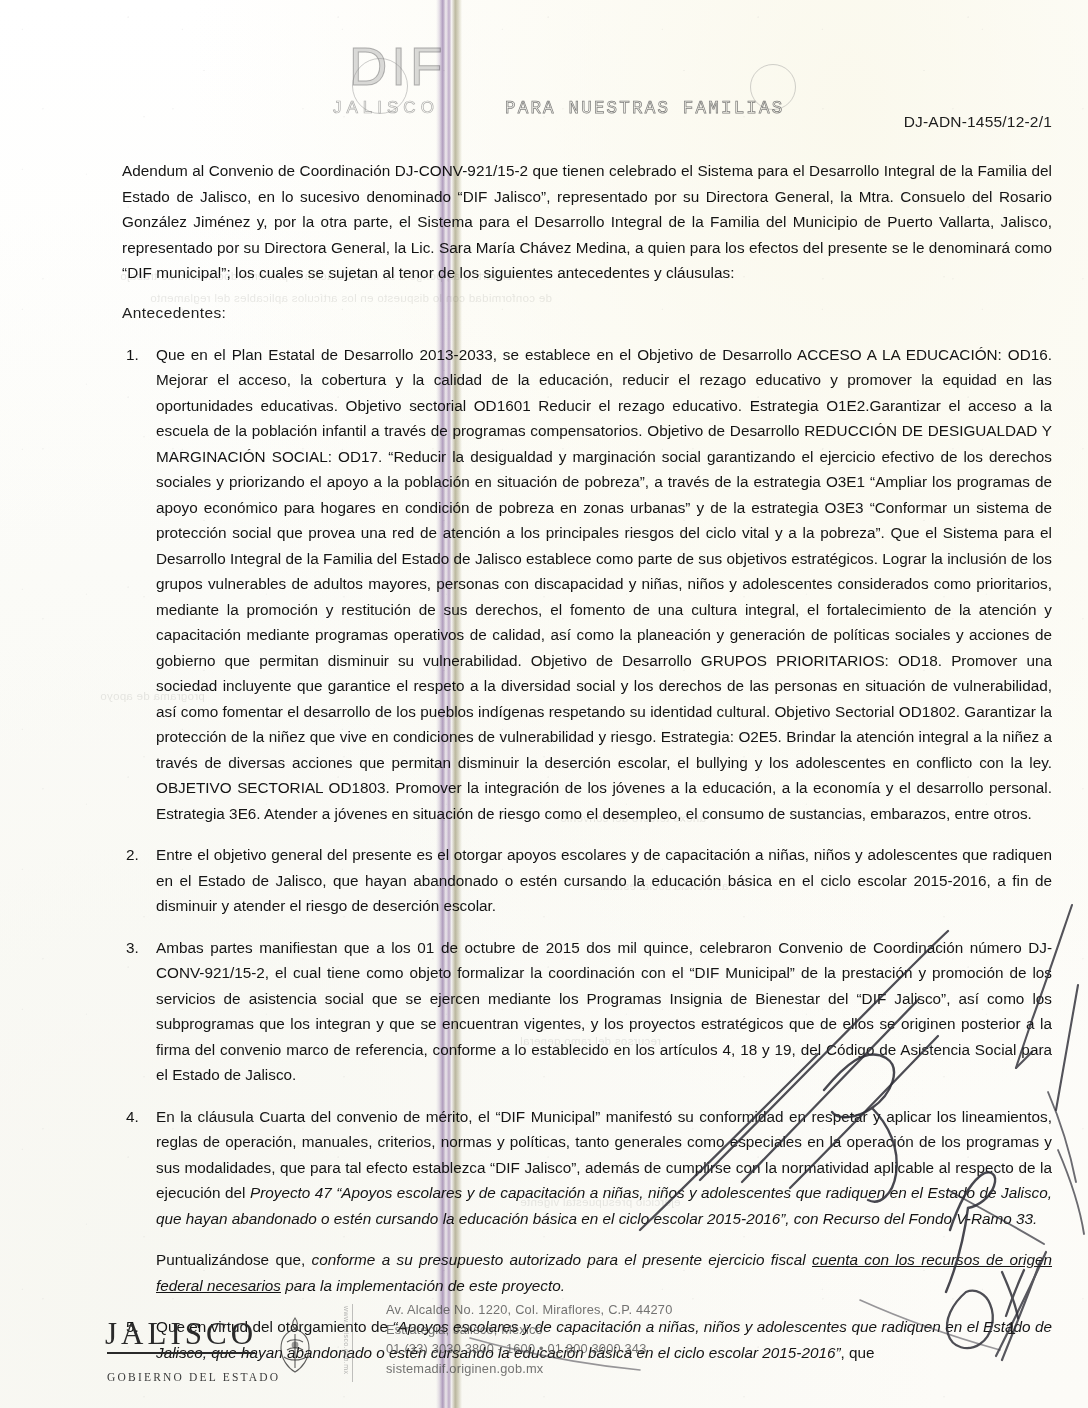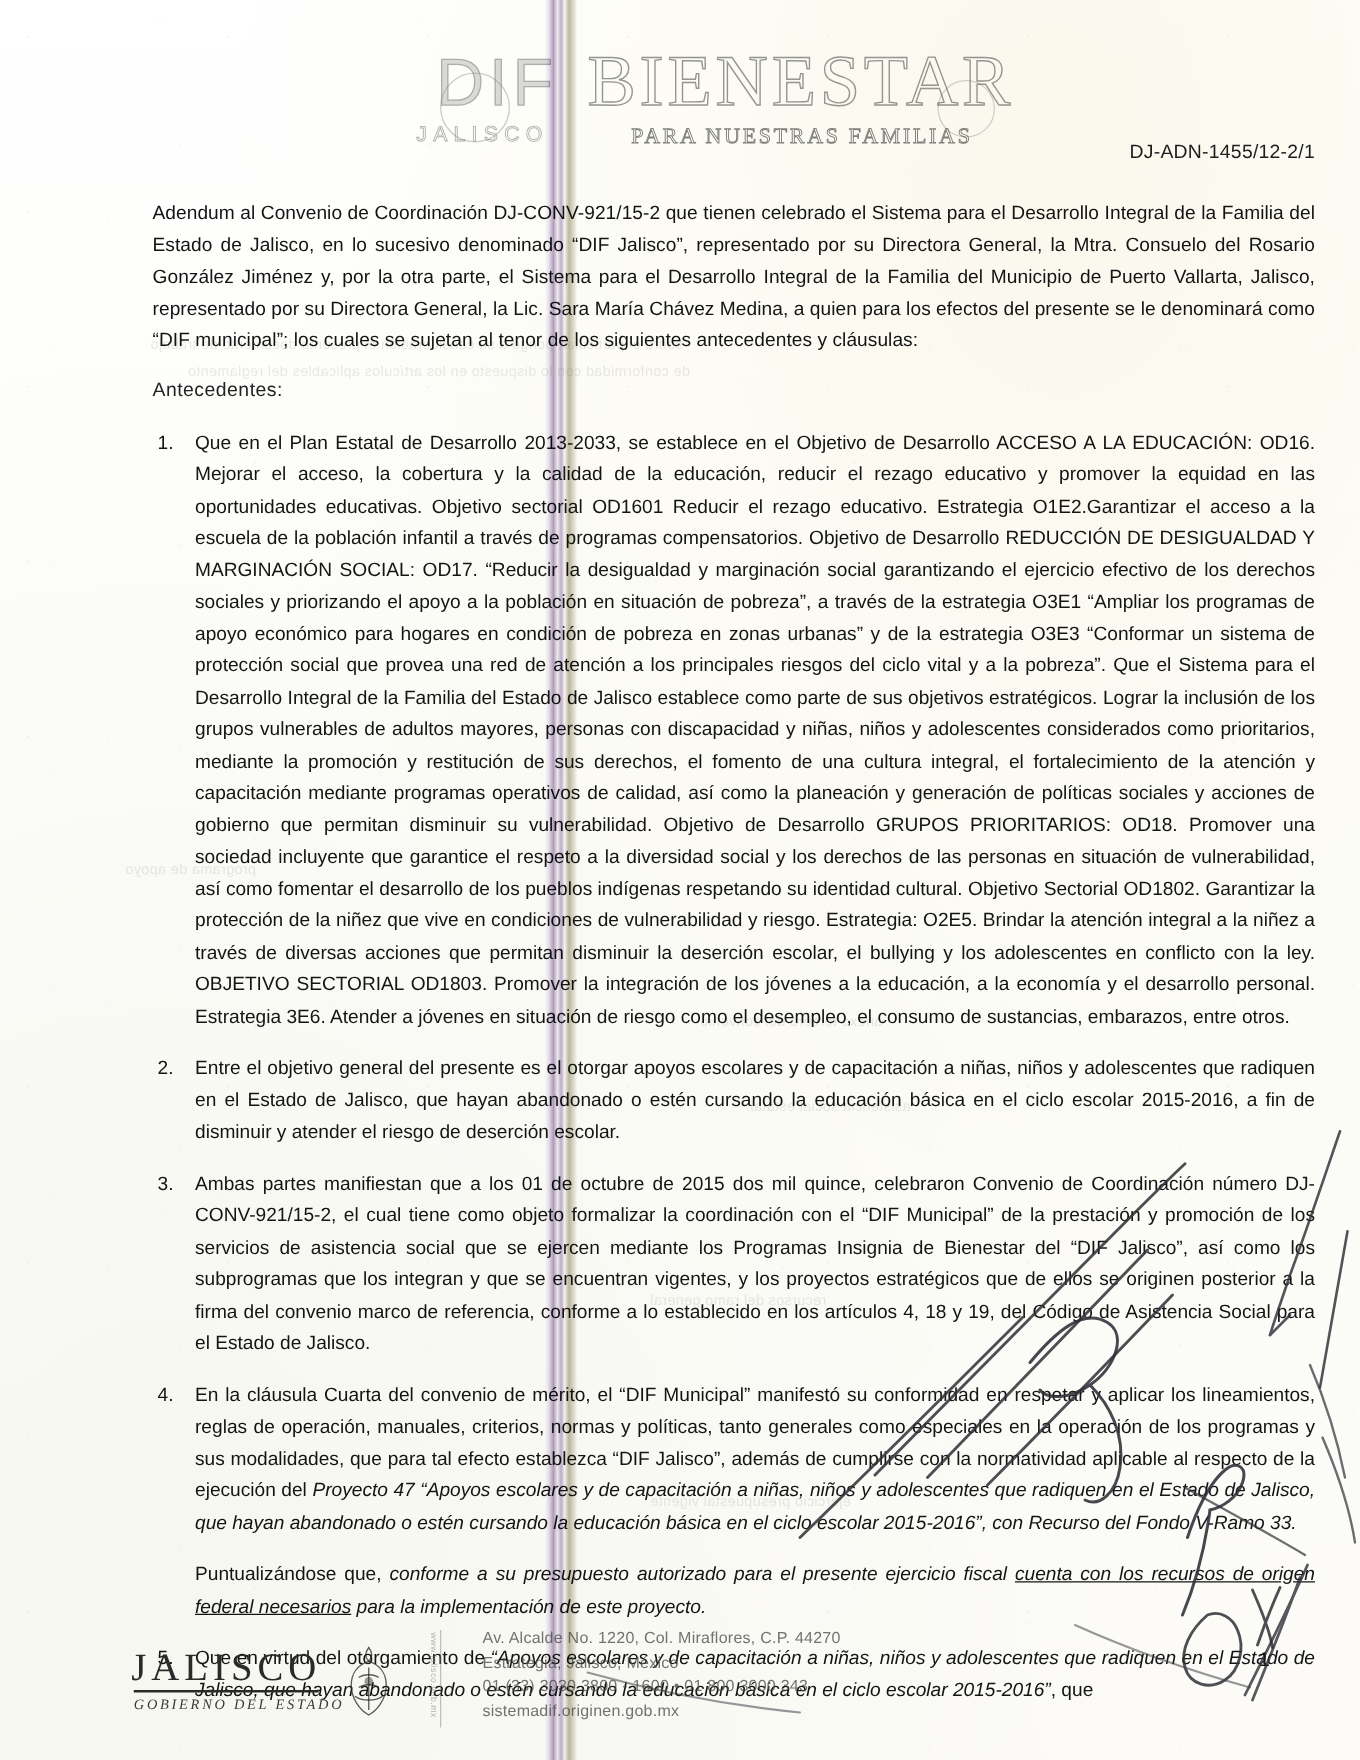--- a/index.html
+++ b/index.html
@@ -93,21 +93,21 @@
     font-family: "Liberation Sans", sans-serif;
     font-size: 17px;
     letter-spacing: 5px;
     color: transparent;
     -webkit-text-stroke: .7px rgba(125,125,125,.62);
   }
   .lh-tagline {
     position: absolute;
     left: 505px;
     top: 80px;
-    font-family: Liberation Serif, serif;
+    font-family: Liberation Mono, monospace;
     font-size: 17.5px;
     letter-spacing: 2.2px;
     color: transparent;
     -webkit-text-stroke: .75px rgba(95,95,95,.8);
   }
   .lh-swoosh {
     position: absolute;
     left: 352px;
     top: 40px;
     width: 54px;
@@ -233,26 +233,25 @@
   .f-rule {
     position: absolute;
     left: 107px;
     top: 62px;
     width: 148px;
     border-top: 2px solid #2a2a2a;
   }
   .f-gob {
     position: absolute;
     left: 107px;
-    top: 68px;
+    top: 81px;
     font-family: "Liberation Serif", serif;
     font-size: 11.5px;
     letter-spacing: 2.2px;
     color: #3a3a3a;
-    font-style: italic;
   }
   .f-seal {
     position: absolute;
     left: 272px;
     top: 22px;
     width: 46px;
     height: 62px;
     color: rgba(40,40,40,.75);
   }
   .f-divider {
@@ -323,21 +322,20 @@
     ejercicio presupuestal vigente
   </div>
   <div class="bleed" style="left:100px; top:690px;">
     programa de apoyo
   </div>
 
   <div class="letterhead">
     <div class="lh-swoosh"></div>
     <div class="lh-swoosh2"></div>
     <div class="lh-dif">DIF</div>
-    <div class="lh-bienestar">BIENESTAR</div>
     <div class="lh-jalisco">JALISCO</div>
     <div class="lh-tagline">PARA NUESTRAS FAMILIAS</div>
   </div>
 
   <div class="docnum">DJ-ADN-1455/12-2/1</div>
 
   <div class="body-wrap">
 
     <p class="para"><span>Adendum al Convenio de Coordinación DJ-CONV-921/15-2 que tienen celebrado el Sistema para el Desarrollo Integral de la Familia del Estado de Jalisco, en lo sucesivo denominado “DIF Jalisco”, representado por su Directora General, la Mtra. Consuelo del Rosario González Jiménez y, por la otra parte, el Sistema para el Desarrollo Integral de la Familia del Municipio de Puerto Vallarta, Jalisco, representado por su Directora General, la Lic. Sara María Chávez Medina, a quien para los efectos del presente se le denominará como “DIF municipal”; los cuales se sujetan al tenor de los siguientes antecedentes y cláusulas:</span></p>
 

